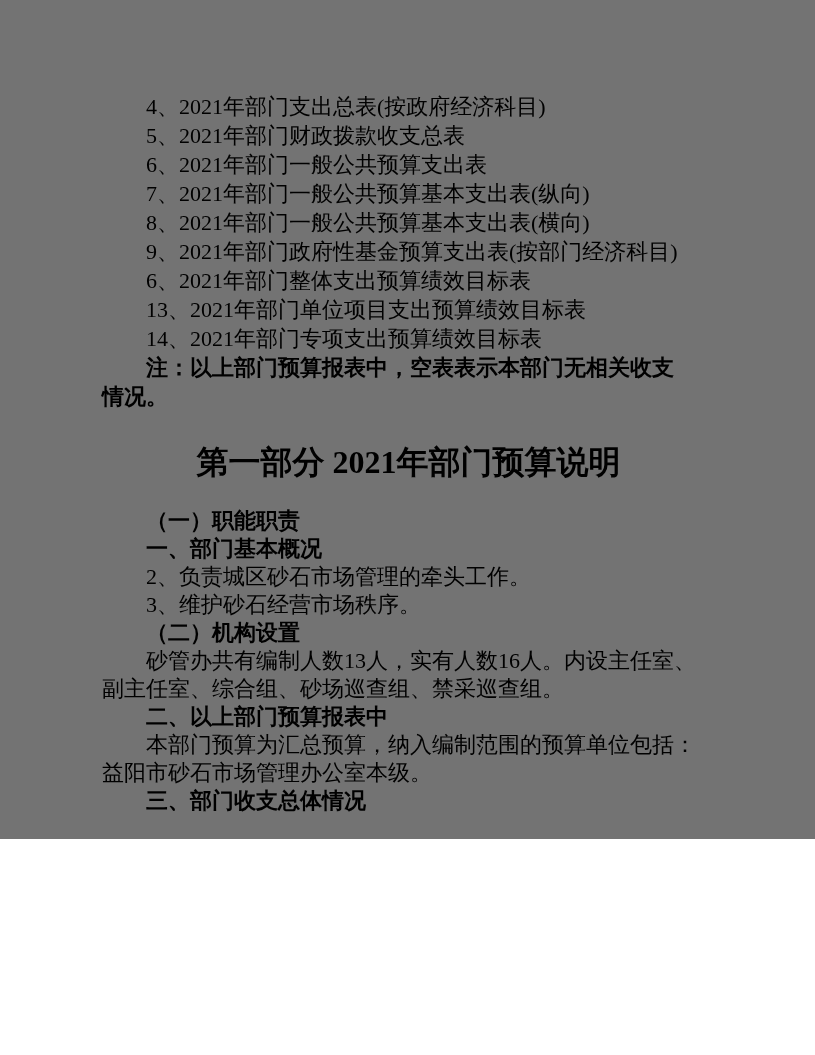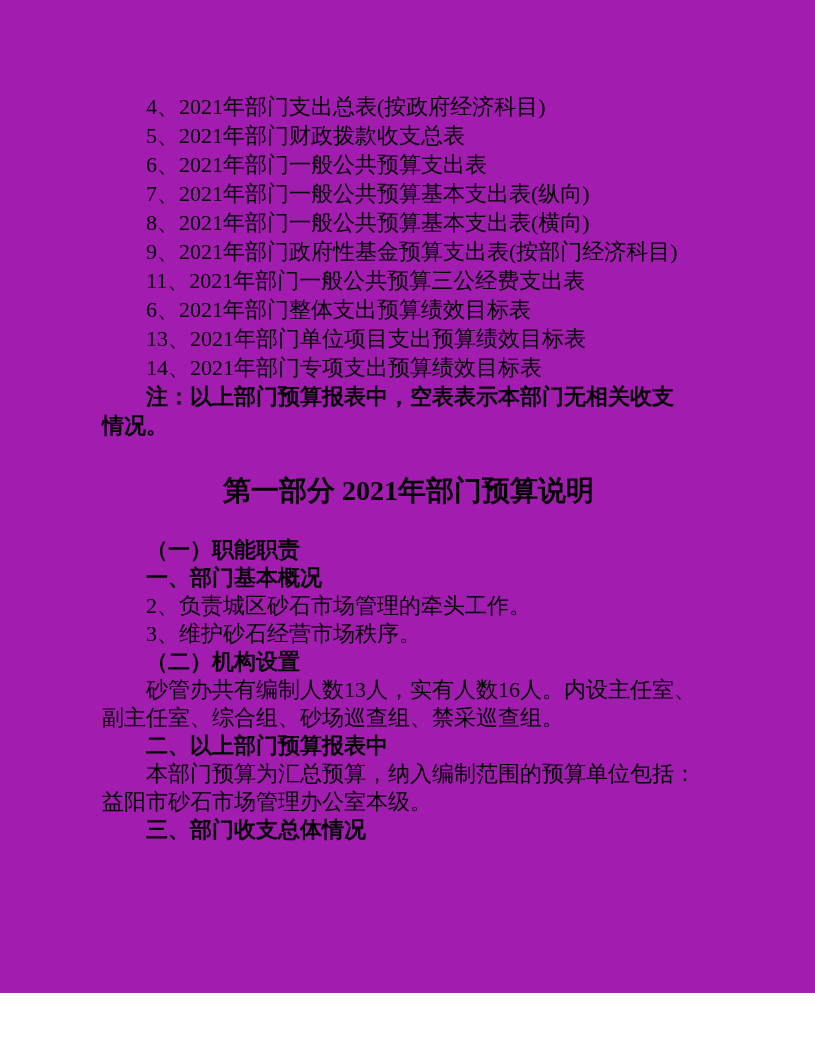--- a/index.html
+++ b/index.html
@@ -6,22 +6,22 @@
   html, body { margin: 0; padding: 0; }
   body {
     width: 815px;
     height: 1055px;
     background: #ffffff;
     font-family: "Liberation Serif", "DejaVu Serif", serif;
   }
   .page {
     position: relative;
     width: 815px;
-    height: 993px;
-    background: #a21caf;
+    height: 839px;
+    background: #737373;
     overflow: hidden;
   }
   .content {
     position: absolute;
     left: 102px;
     top: 92px;
     width: 613px;
     color: #000000;
     font-size: 22px;
   }
@@ -32,21 +32,21 @@
     word-break: break-all;
   }
   .table-list p {
     line-height: 29px;
   }
   .bold {
     font-weight: bold;
   }
   .part-heading {
     margin: 32px 0 26px 0;
-    font-size: 28px;
+    font-size: 32px;
     font-weight: bold;
     line-height: 38px;
     text-align: center;
     text-indent: 0;
     white-space: normal;
   }
   .part-body p {
     line-height: 28px;
   }
 </style>
@@ -56,21 +56,20 @@
 <div class="page">
   <div class="content">
 
     <section class="table-list">
       <p>4、2021年部门支出总表(按政府经济科目)</p>
       <p>5、2021年部门财政拨款收支总表</p>
       <p>6、2021年部门一般公共预算支出表</p>
       <p>7、2021年部门一般公共预算基本支出表(纵向)</p>
       <p>8、2021年部门一般公共预算基本支出表(横向)</p>
       <p>9、2021年部门政府性基金预算支出表(按部门经济科目)</p>
-      <p>11、2021年部门一般公共预算三公经费支出表</p>
       <p>6、2021年部门整体支出预算绩效目标表</p>
       <p>13、2021年部门单位项目支出预算绩效目标表</p>
       <p>14、2021年部门专项支出预算绩效目标表</p>
       <p class="bold">注：以上部门预算报表中，空表表示本部门无相关收支
 情况。</p>
     </section>
 
     <h1 class="part-heading">第一部分 2021年部门预算说明</h1>
 
     <section class="part-body">

